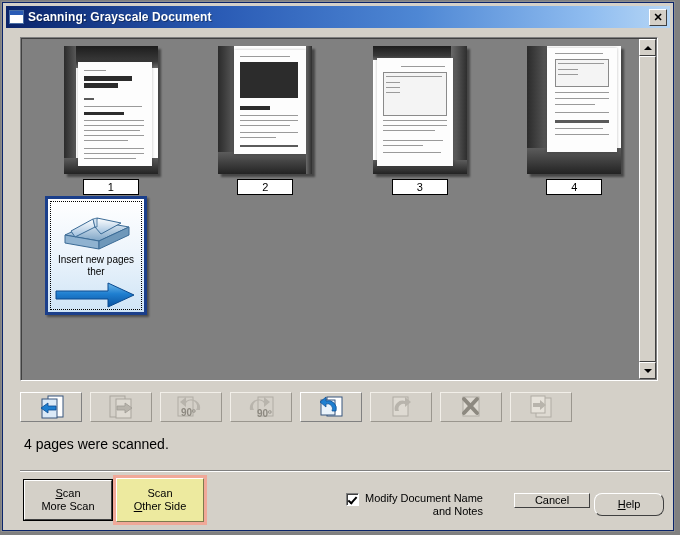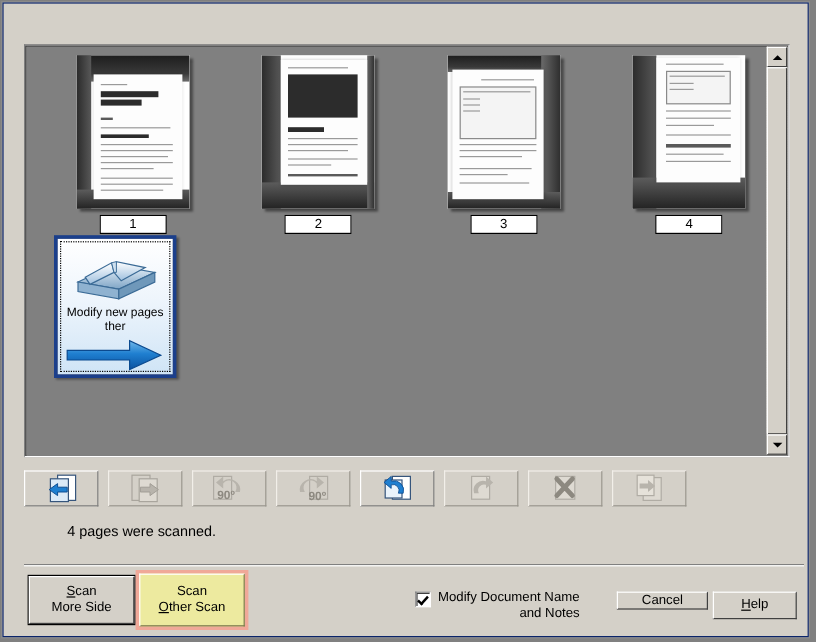--- a/index.html
+++ b/index.html
@@ -268,23 +268,22 @@
     cursor: default;
   }
   .tool-btn.flat {
     border-color: #f2efe9 #9a968e #9a968e #f2efe9;
   }
 
   
   .status {
     position: absolute;
     left: 18px; top: 430px;
-    font-size: 12px;
+    font-size: 14px;
     color: #000;
-    margin-left: 32px;
   }
   .separator {
     position: absolute;
     left: 14px; top: 464px;
     width: 650px; height: 2px;
     border-top: 1px solid #808080;
     border-bottom: 1px solid #ffffff;
     box-sizing: border-box;
   }
 
@@ -311,21 +310,21 @@
   }
   .btn-scan-more { left: 18px; top: 474px; width: 88px; height: 40px; }
   .btn-scan-other {
     left: 110px; top: 472px; width: 88px; height: 44px;
     background: #edea9f;
     border-color: #ffffff #7d7a4e #7d7a4e #ffffff;
     box-shadow: 0 0 0 3px #f0a898;
   }
   .btn-done { left: 207px; top: 474px; width: 80px; height: 40px; }
   .btn-cancel { left: 508px; top: 487px; width: 76px; height: 15px; }
-  .btn-help { left: 588px; top: 487px; width: 70px; height: 23px; }
+  .btn-help { left: 588px; top: 487px; width: 70px; height: 23px; border-radius: 8px; }
 
   .checkbox-row {
     position: absolute;
     left: 340px; top: 486px;
     display: flex;
     align-items: flex-start;
     text-align: right;
   }
   .checkbox {
     width: 13px; height: 13px;
@@ -356,20 +355,25 @@
   }
   u { text-decoration: underline; }
   .lbl { white-space: pre-line; }
 </style>
 </head>
 <body>
 
 <div class="window">
  <div class="win-inner">
 
+  <div class="titlebar">
+    <span class="win-icon"></span>
+    <span class="title-text">Scanning: Grayscale Document</span>
+    <span class="close-btn">✕</span>
+  </div>
 
   <div class="thumb-pane">
     <div class="thumb-canvas">
 
       <div class="thumb-row">
 
         <div class="thumb-cell">
           <div class="page-img">
             <div class="scan-dark-top"></div>
             <div class="scan-dark-left"></div>
@@ -477,21 +481,21 @@
                     </linearGradient>
                   </defs>
                   <path d="M8 30 L38 16 L72 22 L42 36 Z" fill="url(#base)" stroke="#3b6b96" stroke-width="1"></path>
                   <path d="M8 30 L8 38 L42 44 L42 36 Z" fill="#8fb2d0" stroke="#3b6b96" stroke-width="1"></path>
                   <path d="M42 36 L42 44 L72 30 L72 22 Z" fill="#6f98ba" stroke="#3b6b96" stroke-width="1"></path>
                   <path d="M14 26 L36 14 L38 22 L18 32 Z" fill="url(#bk)" stroke="#3b6b96" stroke-width="1"></path>
                   <path d="M38 22 L40 13 L64 18 L44 29 Z" fill="url(#bk)" stroke="#3b6b96" stroke-width="1"></path>
                   <path d="M36 14 L40 13 L40 22 L38 22 Z" fill="#cfe0ef" stroke="#3b6b96" stroke-width="0.8"></path>
                 </svg>
               </span>
-              <span class="insert-text">Modify new pages</span>
+              <span class="insert-text">Insert new pages</span>
               <span class="insert-text" style="margin-top:0">ther</span>
               <span class="arrow-wrap">
                 <svg width="84" height="30" viewBox="0 0 84 30">
                   <defs>
                     <linearGradient id="ar" x1="0" y1="0" x2="0" y2="1">
                       <stop offset="0" stop-color="#6fb8ea"></stop>
                       <stop offset="0.45" stop-color="#1f7fd0"></stop>
                       <stop offset="1" stop-color="#0a52a0"></stop>
                     </linearGradient>
                   </defs>
@@ -580,25 +584,25 @@
         <path d="M7 9 L14 9 L14 6 L20 11 L14 16 L14 13 L7 13 Z" fill="#b8b4ac"></path>
       </svg>
     </div>
   </div>
 
   <div class="status">4 pages were scanned.</div>
 
   <div class="separator"></div>
 
   <div class="btn default btn-scan-more">
-    <span class="lbl"><u>S</u><span>can</span><br><span>More Side</span></span>
+    <span class="lbl"><u>S</u><span>can</span><br><span>More Scan</span></span>
   </div>
 
   <div class="btn btn-scan-other">
-    <span class="lbl"><span>Scan</span><br><u>O</u><span>ther Scan</span></span>
+    <span class="lbl"><span>Scan</span><br><u>O</u><span>ther Side</span></span>
   </div>
 
 
   <div class="checkbox-row">
     <span class="checkbox"></span>
     <span class="cb-label">Modify Document Name
 and Notes</span>
   </div>
 
   <div class="btn btn-cancel">

